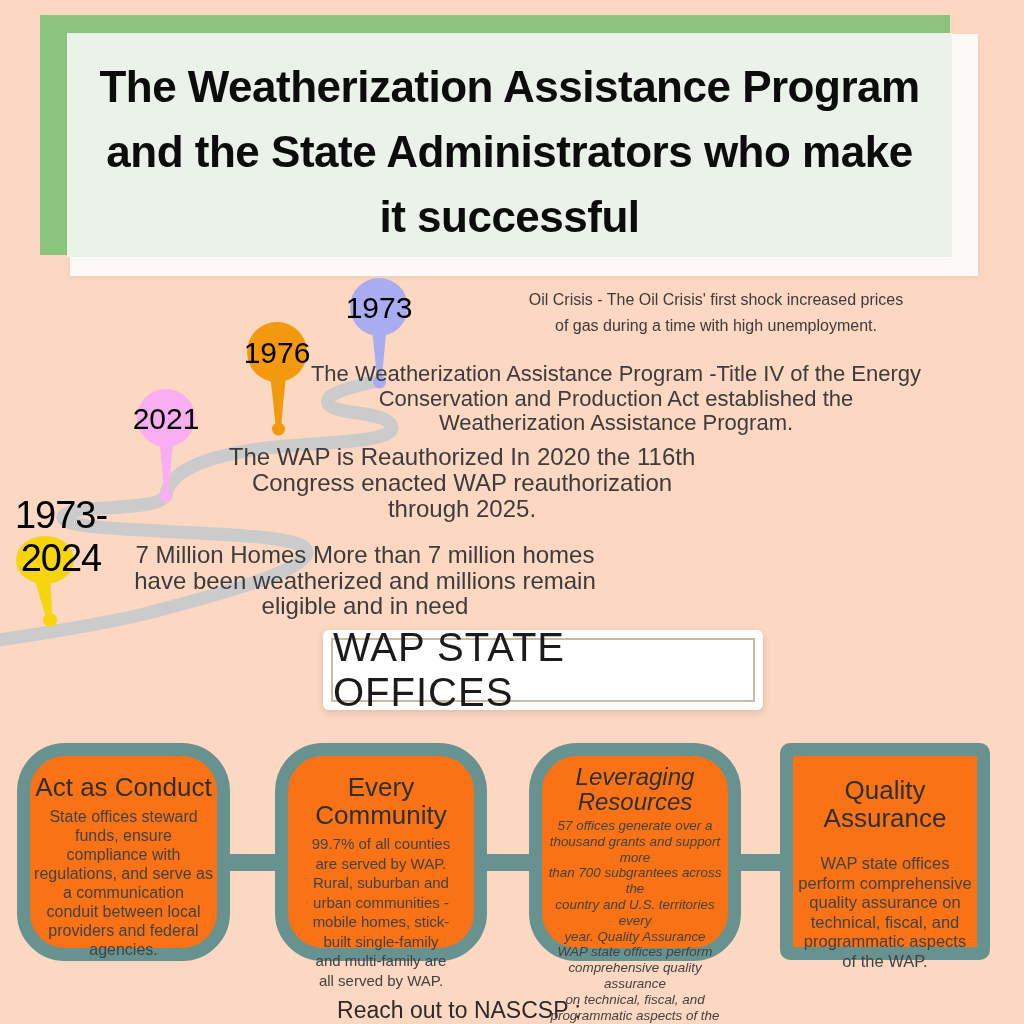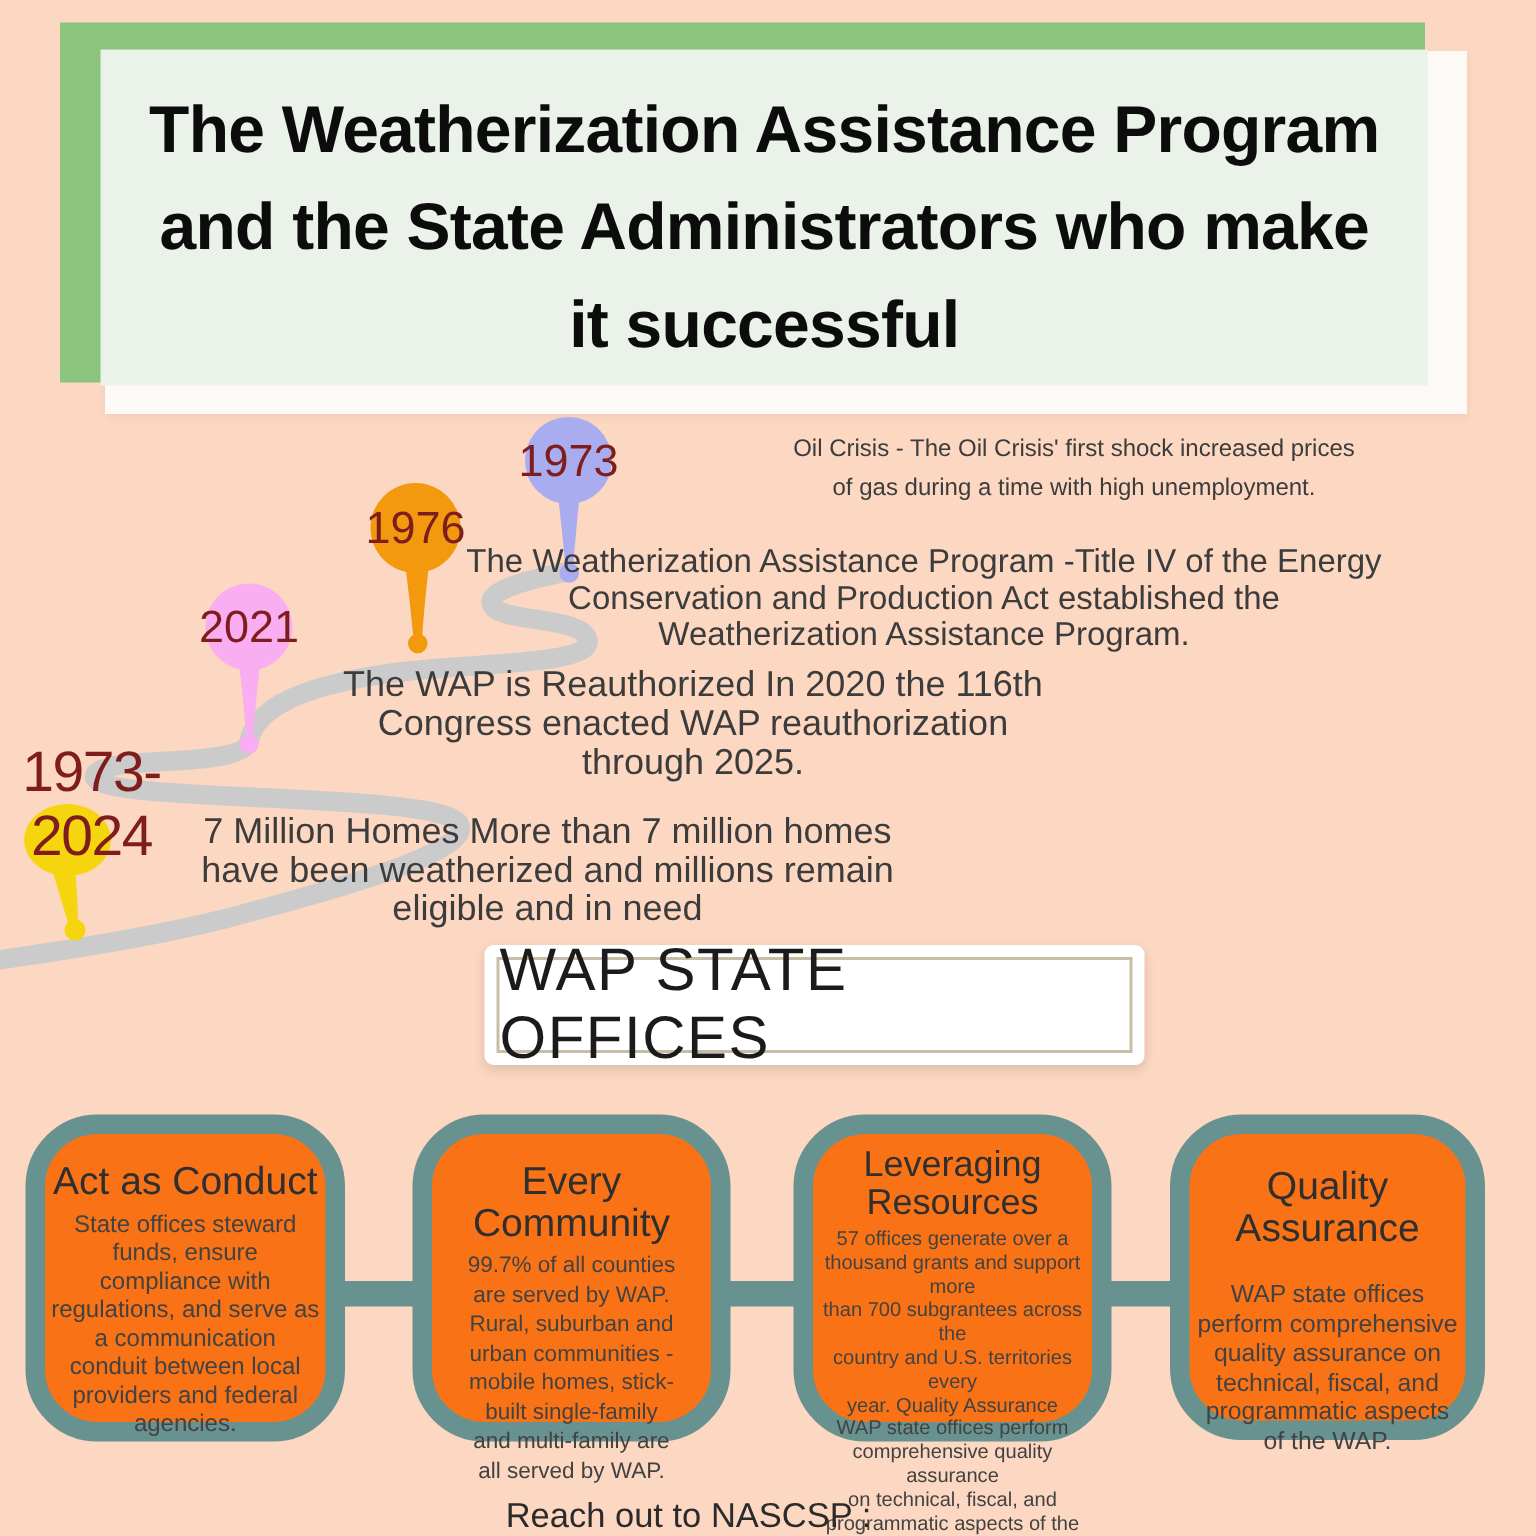--- a/index.html
+++ b/index.html
@@ -13,21 +13,21 @@
   .header-green{left:40px;top:15px;width:910px;height:240px;background:#8BC47D;}
   .header-shadow{left:70px;top:34px;width:908px;height:242px;background:#FDF9F6;box-shadow:0 2px 6px rgba(0,0,0,.05);}
   .header-card{left:67px;top:33px;width:885px;height:224px;background:#EAF2E9;}
   .page-title{
     left:67px;top:54px;width:885px;text-align:center;
     font-size:44px;font-weight:700;line-height:65px;color:#0C0C0C;
     letter-spacing:-.5px;white-space:pre-line;
   }
   
   svg.timeline{left:0;top:0;width:1024px;height:1024px;pointer-events:none;}
-  .year-label{color:#7f1d1d;text-align:center;font-weight:500;}
+  .year-label{color:#000000;text-align:center;font-weight:500;}
   .yl-1973{left:334px;top:291px;width:90px;font-size:30px;}
   .yl-1976{left:232px;top:336px;width:90px;font-size:30px;}
   .yl-2021{left:121px;top:402px;width:90px;font-size:30px;}
   .yl-range{left:0px;top:494px;width:122px;font-size:38px;letter-spacing:-1px;}
   .desc{color:#3C3C3C;text-align:center;white-space:pre-line;}
   .desc-1973{left:412px;top:287px;width:608px;font-size:16px;line-height:26px;}
   .desc-1976{left:306px;top:362px;width:620px;font-size:22px;line-height:24.5px;}
   .desc-2021{left:162px;top:444px;width:600px;font-size:24px;line-height:26px;}
   .desc-range{left:65px;top:542px;width:600px;font-size:24px;line-height:25.5px;}
   
@@ -148,34 +148,34 @@
   <div class="card-title">Every Community</div>
   <div class="card-body">99.7% of all counties
 are served by WAP.
 Rural, suburban and
 urban communities -
 mobile homes, stick-
 built single-family
 and multi-family are
 all served by WAP.</div>
 </div>
-<div class="abs card card-3" style="border-color: rgb(103, 146, 143);">
+<div class="abs card card-3" style="border-color: rgb(103, 146, 143); font-style: italic;">
   <div class="card-title">Leveraging
 Resources</div>
   <div class="card-body">57 offices generate over a
 thousand grants and support more
 than 700 subgrantees across the
 country and U.S. territories every
 year. Quality Assurance
 WAP state offices perform
 comprehensive quality assurance
 on technical, fiscal, and
 programmatic aspects of the WAP.</div>
 </div>
-<div class="abs card card-4" style="border-color: rgb(103, 146, 143);">
+<div class="abs card card-4" style="border-color: rgb(103, 146, 143); border-radius: 10px;">
   <div class="card-title">Quality Assurance</div>
   <div class="card-body">WAP state offices
 perform comprehensive
 quality assurance on
 technical, fiscal, and
 programmatic aspects
 of the WAP.</div>
 </div>
 
 <div class="abs footer-text">Reach out to NASCSP :</div>

